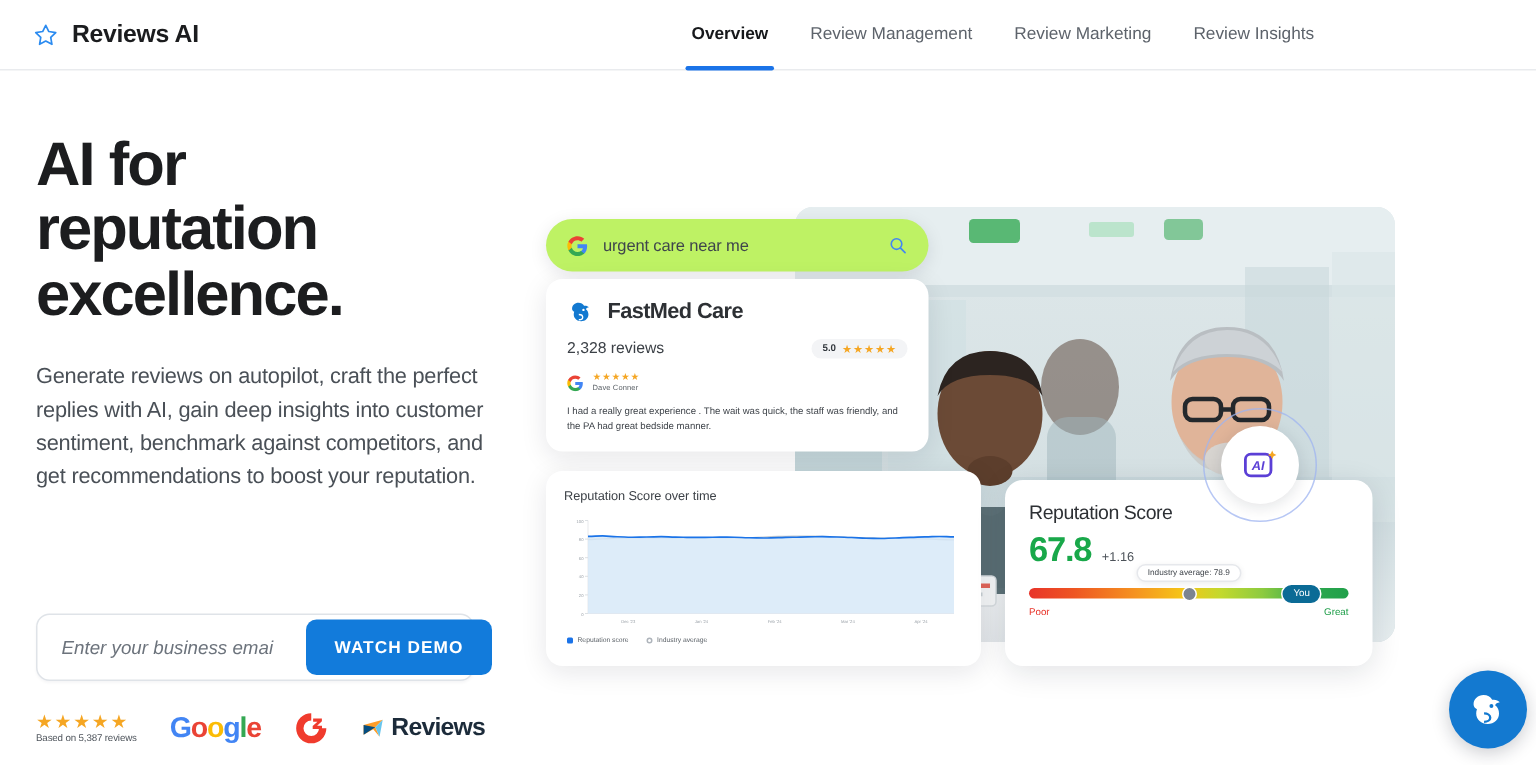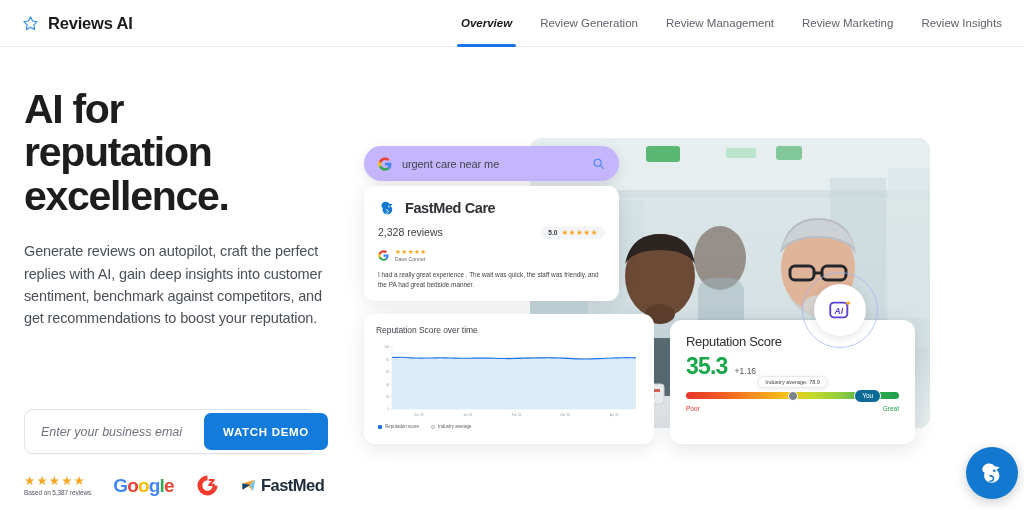--- a/index.html
+++ b/index.html
@@ -20,21 +20,21 @@
   .brand { position: absolute; left: 22px; display: flex; align-items: center; gap: 9px; }
   .brand-star { width: 17px; height: 17px; display: block; }
   .brand-name { font-size: 16.5px; font-weight: 700; color: #1b1c1e; letter-spacing: -0.2px; }
 
   .nav { position: absolute; left: 447px; display: flex; align-items: center; gap: 0; height: 47px; }
   .nav-item {
     font-size: 11.5px; color: #5d636b; padding: 0 14px; height: 47px;
     display: flex; align-items: center; position: relative; white-space: nowrap;
     cursor: pointer;
   }
-  .nav-item.active { color: #16181b; font-weight: 700; font-style: italic; }
+  .nav-item.active { color: #16181b; font-weight: 700; }
   .nav-item.active::after {
     content: ""; position: absolute; left: 10px; right: 10px; bottom: 0;
     height: 2.5px; background: #1a73e8; border-radius: 2px;
   }
 
   
   .hero-left { position: absolute; left: 24px; top: 88px; width: 305px; }
   .hero-title {
     font-size: 41px; line-height: 1.06; font-weight: 700;
     color: #1c1d1f; letter-spacing: -1.3px;
@@ -81,21 +81,21 @@
   
   .hero-right { position: absolute; left: 352px; top: 128px; width: 580px; height: 330px; }
 
   .photo {
     position: absolute; left: 178px; top: 10px; width: 400px; height: 290px;
     border-radius: 12px; overflow: hidden;
   }
 
   .search-card {
     position: absolute; left: 12px; top: 18px; width: 255px; height: 35px;
-    background: #c4b5fd; border-radius: 19px; display: flex; align-items: center;
+    background: #bef264; border-radius: 19px; display: flex; align-items: center;
     padding: 0 14px; box-shadow: 0 3px 12px rgba(16,24,40,.10);
     gap: 10px; z-index: 4;
   }
   .search-text { flex: 1; font-size: 11px; color: #3f454c; letter-spacing: -0.1px; }
 
   .biz-card {
     position: absolute; left: 12px; top: 58px; width: 255px; height: 115px;
     background: #fff; border-radius: 11px; z-index: 5;
     box-shadow: 0 4px 18px rgba(16,24,40,.10); padding: 13px 14px 0 14px;
   }
@@ -190,23 +190,20 @@
         <path d="M12 2.6l2.9 5.9 6.5.95-4.7 4.58 1.1 6.47L12 17.45 6.2 20.5l1.1-6.47L2.6 9.45l6.5-.95z" fill="none" stroke="#2b8bf0" stroke-width="1.6" stroke-linejoin="round"></path>
       </svg>
       <span class="brand-name">Reviews AI</span>
     </div>
 
     <div class="nav">
       <div class="nav-item active">
           <span>Overview</span>
         </div>
       <div class="nav-item">
-          <span>Review Generation</span>
-        </div>
-      <div class="nav-item">
           <span>Review Management</span>
         </div>
       <div class="nav-item">
           <span>Review Marketing</span>
         </div>
       <div class="nav-item">
           <span>Review Insights</span>
         </div>
     </div>
   </div>
@@ -241,21 +238,21 @@
         <path d="M13.3 5.2h6.1v2.0l-3.3 3.1h3.4v2.2h-6.5v-2.0l3.3-3.1h-3.0z" fill="#f03b2d"></path>
       </svg>
     </div>
 
     <div class="logo-capterra">
       <svg width="17" height="17" viewBox="0 0 24 24">
         <path d="M2 9l18-5-7 7 4 9-6-7-9 5z" fill="#ff9d28"></path>
         <path d="M20 4l-7 7 4 9z" fill="#68c5ed"></path>
         <path d="M13 11L2 9l0 9z" fill="#044d80"></path>
       </svg>
-      <span class="cap-text">FastMed</span>
+      <span class="cap-text">Reviews</span>
     </div>
   </div>
 
   <div class="hero-right">
 
     <div class="photo">
       <svg width="400" height="290" viewBox="0 0 400 290" preserveAspectRatio="xMidYMid slice">
         <defs>
           <linearGradient id="bgw" x1="0" y1="0" x2="0" y2="1">
             <stop offset="0" stop-color="#dfe8ea"></stop>
@@ -402,21 +399,21 @@
         <span class="lg">
           <span class="lg-ring"></span>
           <span>Industry average</span>
         </span>
       </div>
     </div>
 
     <div class="score-card">
       <div class="score-title">Reputation Score</div>
       <div class="score-row">
-        <span class="score-val">35.3</span>
+        <span class="score-val">67.8</span>
         <span class="score-delta">+1.16</span>
       </div>
       <div class="gauge-wrap">
         <div class="gauge-tip">Industry average: 78.9</div>
         <div class="gauge-bar"></div>
         <div class="gauge-dot"></div>
         <div class="gauge-you">You</div>
       </div>
       <div class="gauge-labels">
         <span class="g-poor">Poor</span>

